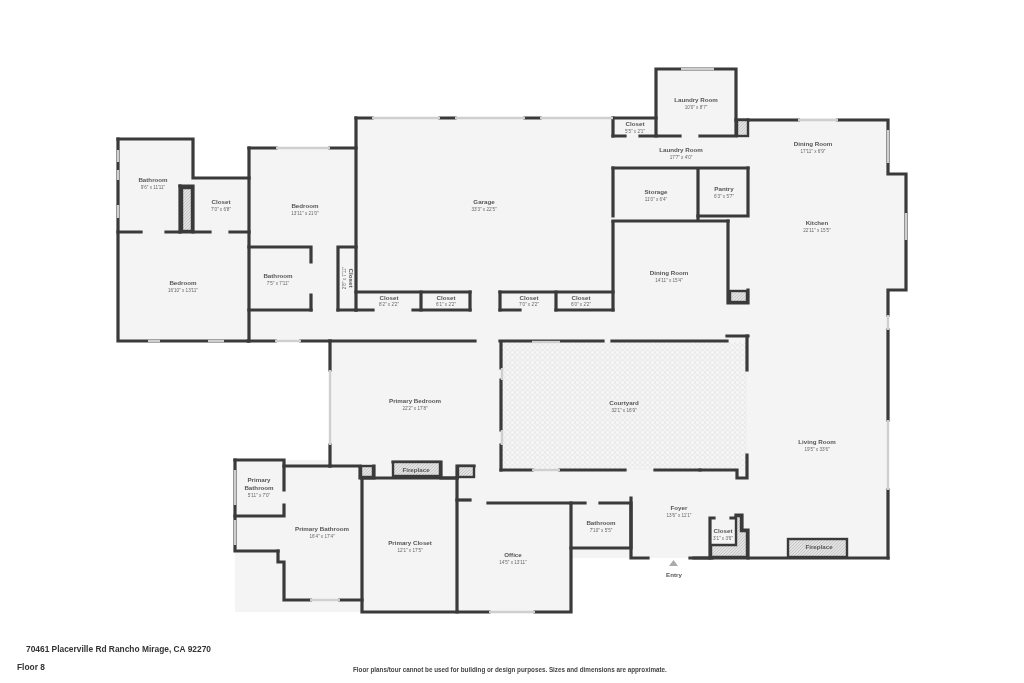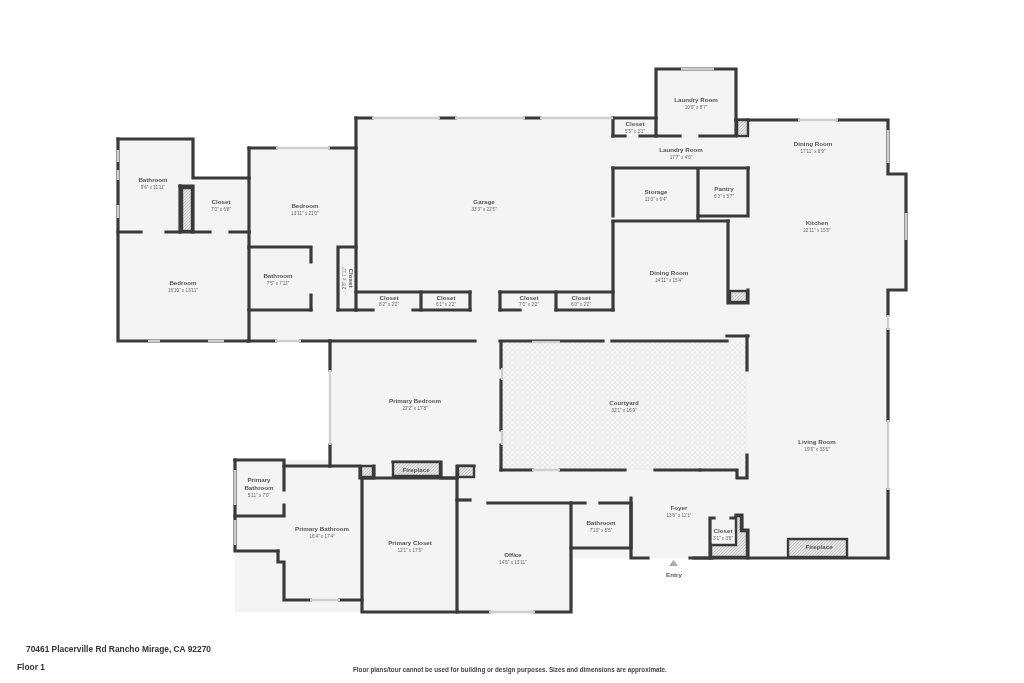--- a/index.html
+++ b/index.html
@@ -236,14 +236,14 @@
     <text class="rname" x="723" y="533">Closet</text>
     <text class="rdim" x="723" y="540">3'1" x 3'6"</text>
 
     <text class="rname" x="819" y="549">Fireplace</text>
 
     <text class="rname" x="674" y="577">Entry</text>
   </g>
 </svg>
 
 <div class="footer-address">70461 Placerville Rd Rancho Mirage, CA 92270</div>
-<div class="footer-floor">Floor 1</div>
+<div class="footer-floor">Floor 8</div>
 <div class="footer-disclaimer">Floor plans/tour cannot be used for building or design purposes. Sizes and dimensions are approximate.</div>
 
 </body></html>

